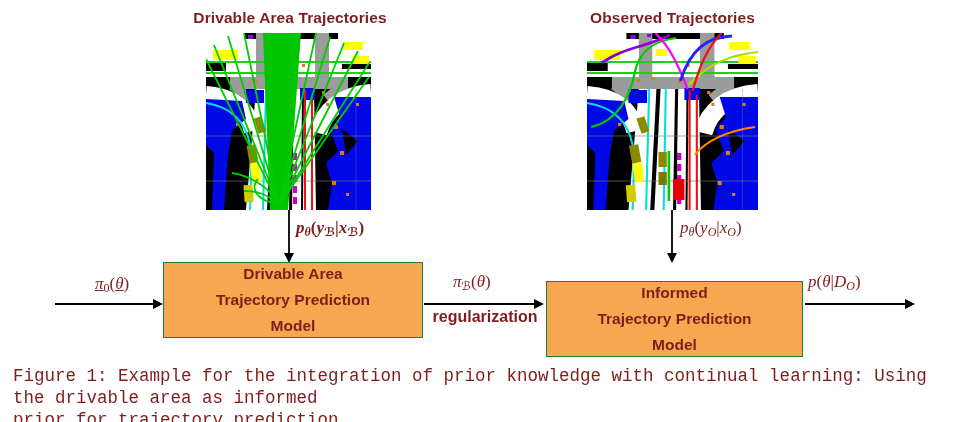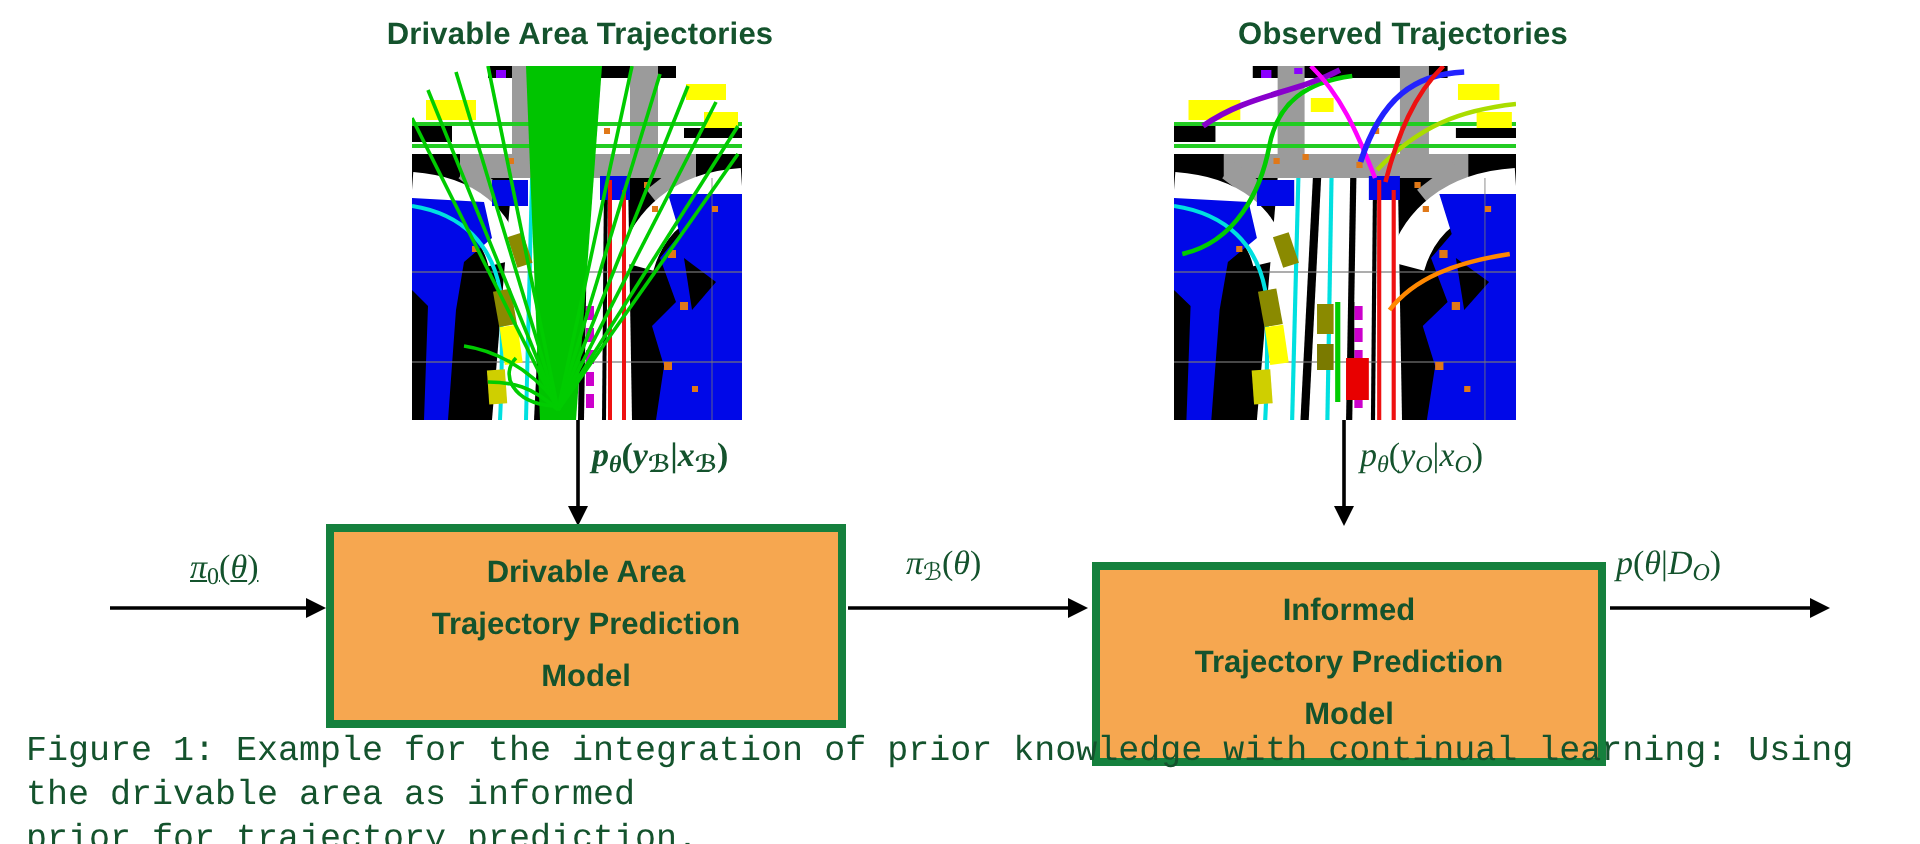--- a/index.html
+++ b/index.html
@@ -1,30 +1,30 @@
 <!DOCTYPE html>
 <html><head>
 <meta charset="utf-8">
 <style>
   html,body{margin:0;padding:0;background:#ffffff;}
   .stage{position:relative;width:960px;height:422px;background:#ffffff;overflow:hidden;
-         font-family:"Liberation Sans",sans-serif;color:#14532d;}
+         font-family:"Liberation Sans",sans-serif;color:#7f1d1d;}
   .panel-title{position:absolute;top:9px;font-size:15.5px;font-weight:bold;text-align:center;
                letter-spacing:0.1px;}
   .map{position:absolute;top:33px;}
   .map svg{display:block;}
   .arr{position:absolute;overflow:visible;}
   .mathlbl{position:absolute;font-family:"Liberation Serif","DejaVu Serif",serif;
            font-size:17px;white-space:nowrap;}
   .mi{font-style:italic;}
   .mn{font-style:normal;}
   .msub{font-style:italic;font-size:12px;vertical-align:-3px;
         font-family:"Liberation Serif","DejaVu Sans",serif;}
   .msubn{font-style:normal;font-size:12px;vertical-align:-3px;}
-  .model-box{position:absolute;top:262px;height:102px;background:#F6A750;border:4px solid #15803d;
+  .model-box{position:absolute;top:262px;height:76px;background:#F6A750;border:1px solid #15803d;
              box-sizing:border-box;display:flex;flex-direction:column;justify-content:center;
              align-items:center;text-align:center;font-weight:bold;font-size:15.5px;line-height:26px;}
   .reg-label{position:absolute;font-weight:bold;font-size:16px;text-align:center;}
   .caption{position:absolute;left:13px;top:365px;width:940px;
            font-family:Liberation Mono, monospace;font-size:17.5px;line-height:22px;}
 </style>
 </head>
 <body>
 
 <div class="stage">
@@ -88,21 +88,21 @@
           <rect x="62" y="44" width="3" height="3"></rect>
             <rect x="150" y="70" width="3" height="3"></rect>
           <rect x="120" y="70" width="3" height="3"></rect>
             <rect x="96" y="31" width="3" height="3"></rect>
         </g>
       </g>
     </defs>
   </svg>
 
   <div class="panel-title" style="left:160px;width:260px;">Drivable Area Trajectories</div>
-  <div class="panel-title" style="left:594px;width:215px;">Observed Trajectories</div>
+  <div class="panel-title" style="left:565px;width:215px;">Observed Trajectories</div>
 
   <div class="map" style="left:206px;">
     <svg width="165" height="177" viewBox="0 0 165 177" preserveAspectRatio="none">
       <use href="#basemap"></use>
       <g stroke="#00cc00" stroke-width="1.8" fill="none">
         <polygon points="64,177 82,177 95,0 57,0" fill="#00c400" stroke="none"></polygon>
         <line x1="73" y1="172" x2="0" y2="26"></line>
           <line x1="73" y1="172" x2="8" y2="12"></line>
         <line x1="73" y1="172" x2="22" y2="3"></line>
           <line x1="73" y1="172" x2="38" y2="0"></line>
@@ -157,20 +157,21 @@
     <line x1="0" y1="8" x2="110" y2="8" stroke="#000" stroke-width="1.8"></line>
     <polygon points="110,3 110,13 120,8" fill="#000"></polygon>
   </svg>
   <svg class="arr" style="left:805px;top:296px" width="115" height="16">
     <line x1="0" y1="8" x2="100" y2="8" stroke="#000" stroke-width="1.8"></line>
     <polygon points="100,3 100,13 110,8" fill="#000"></polygon>
   </svg>
 
   <div class="mathlbl" style="left:95px;top:274px;text-decoration:underline;"><span class="mi">π</span><span class="msubn">0</span><span class="mn">(</span><span class="mi">θ</span><span class="mn">)</span></div>
   <div class="mathlbl" style="left:453px;top:272px;"><span class="mi">π</span><span class="msub">ℬ</span><span class="mn">(</span><span class="mi">θ</span><span class="mn">)</span></div>
+  <div class="reg-label" style="left:420px;top:308px;width:130px;">regularization</div>
   <div class="mathlbl" style="left:808px;top:272px;"><span class="mi">p</span><span class="mn">(</span><span class="mi">θ</span><span class="mn">|</span><span class="mi">D</span><span class="msub">O</span><span class="mn">)</span></div>
 
   <div class="model-box" style="left:163px;width:260px;">
     <div>Drivable Area</div>
     <div>Trajectory Prediction</div>
     <div>Model</div>
   </div>
   <div class="model-box" style="left:546px;width:257px;margin-top:19px;">
     <div>Informed</div>
     <div>Trajectory Prediction</div>

